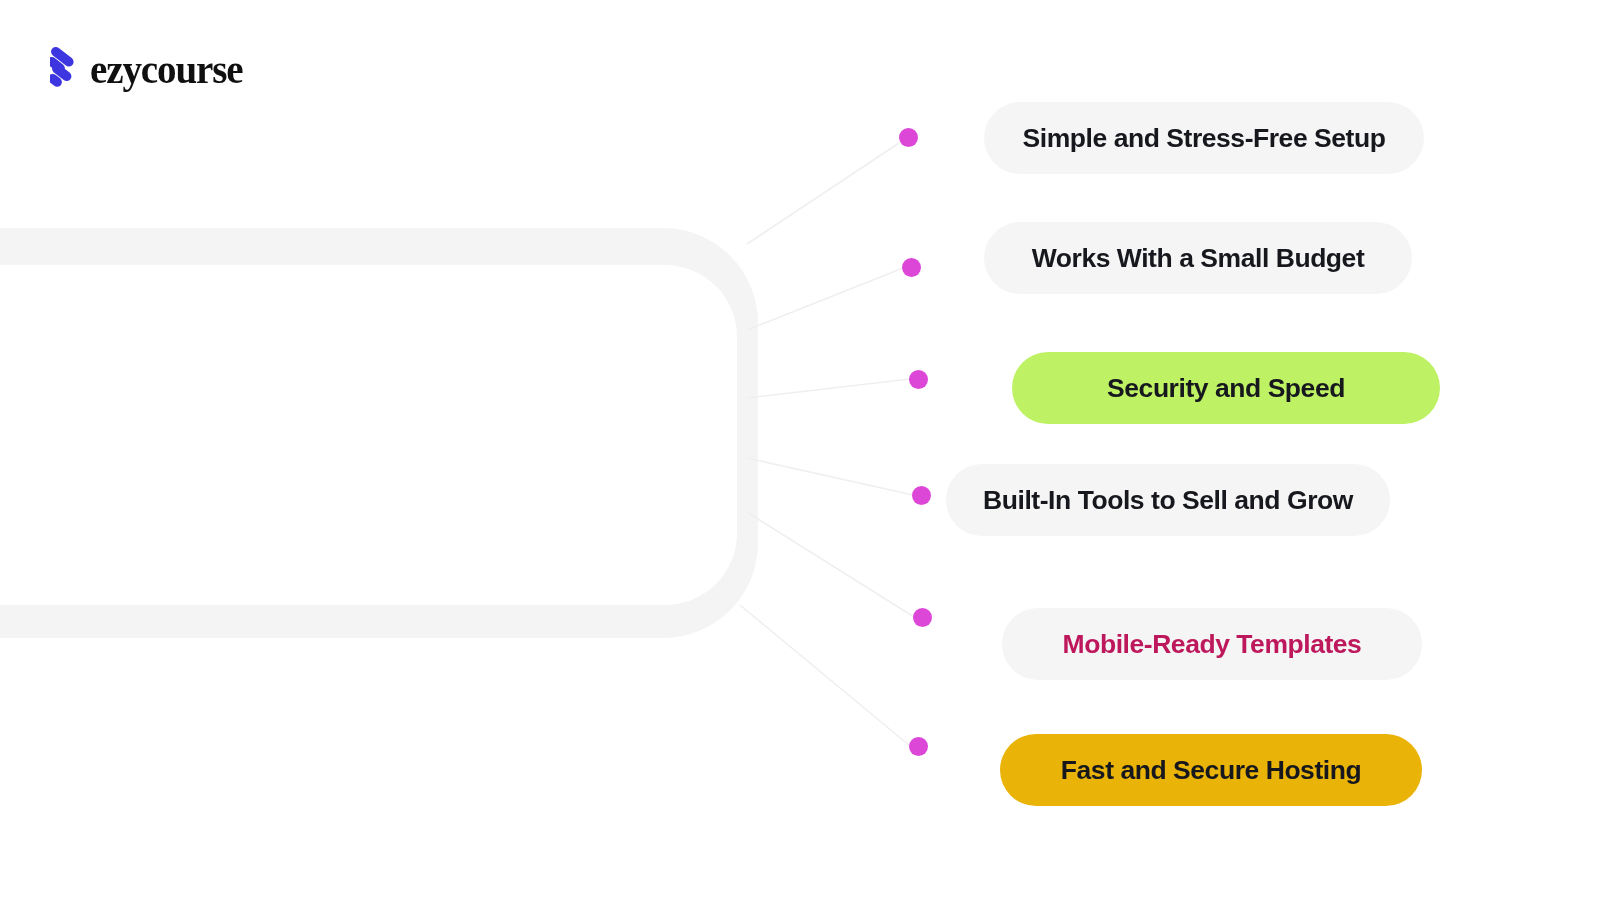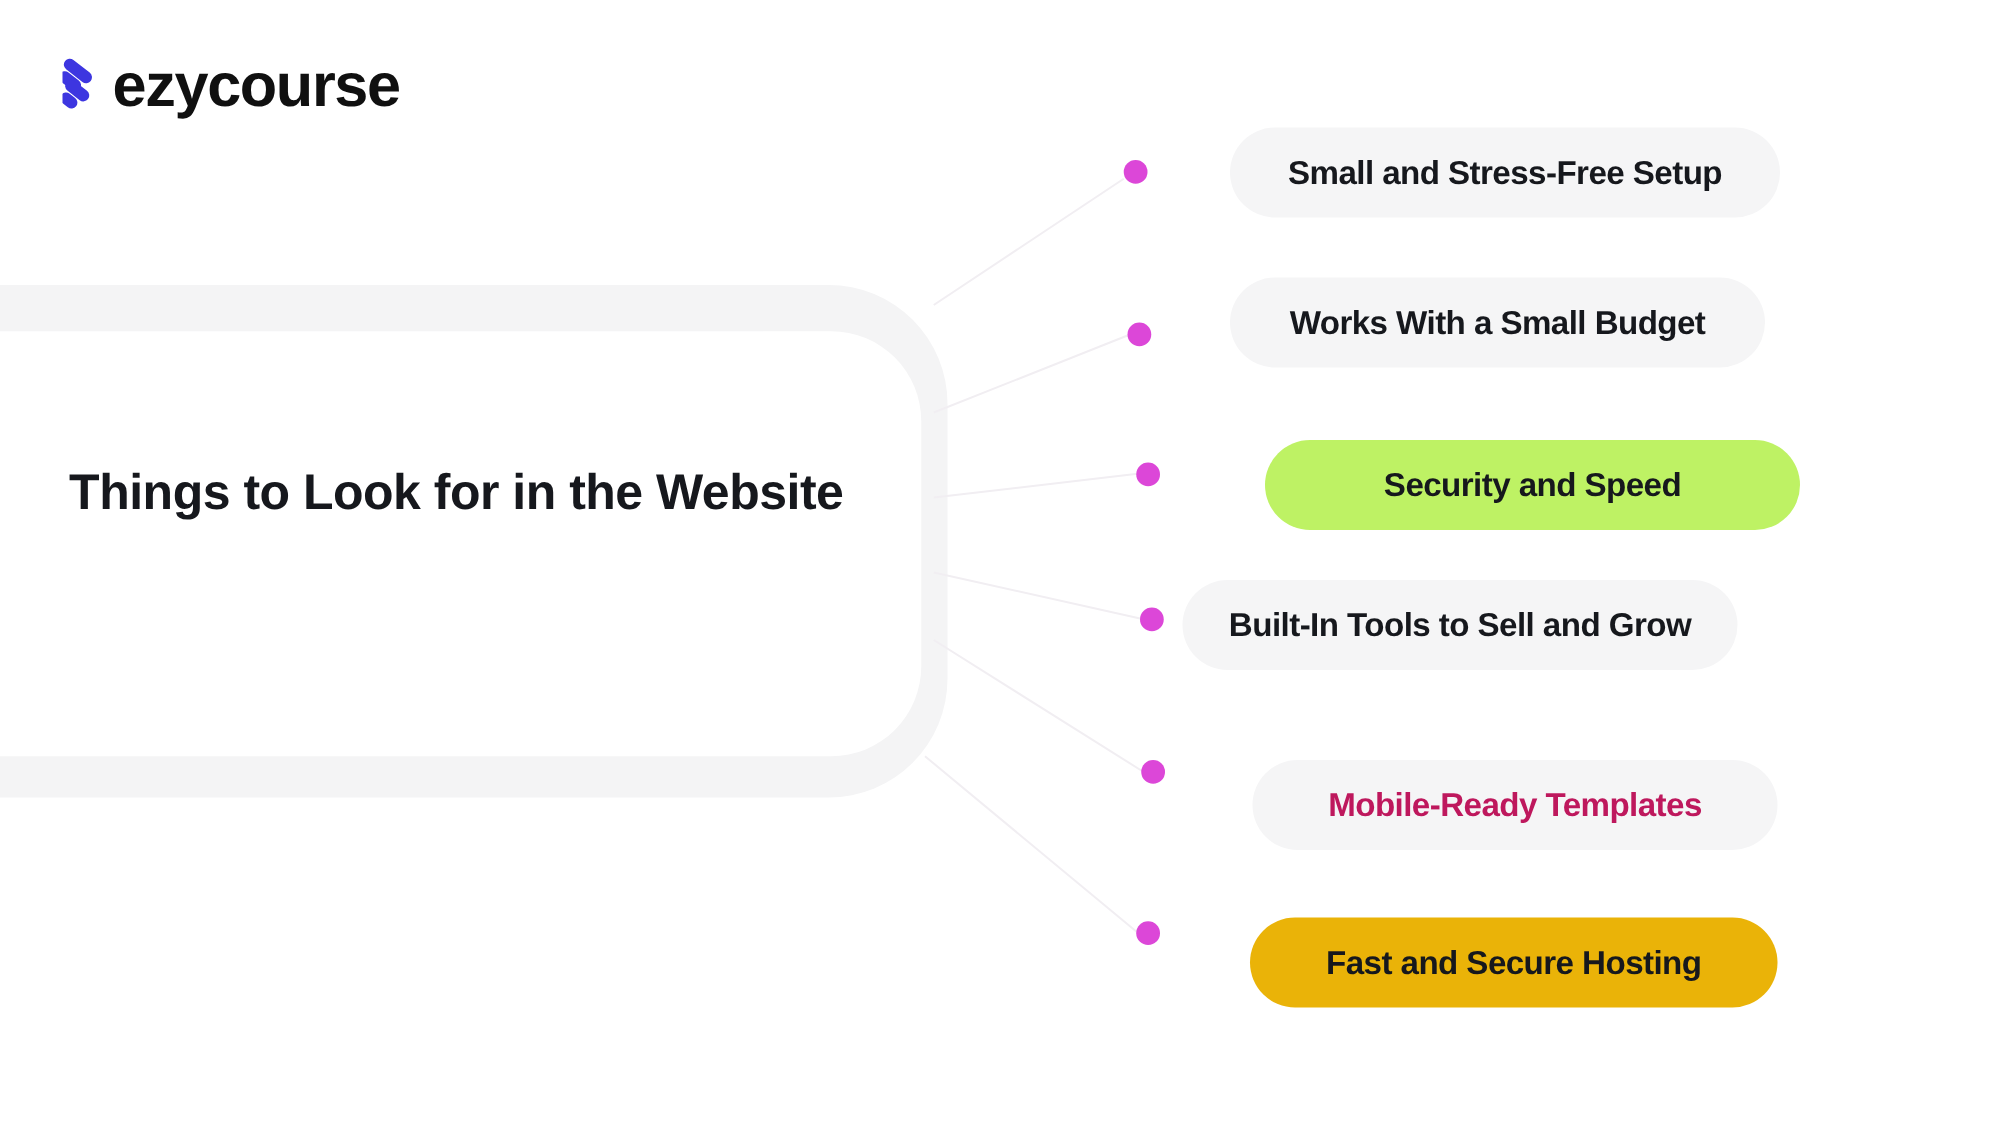--- a/index.html
+++ b/index.html
@@ -30,22 +30,22 @@
     gap: 10px;
     height: 52px;
   }
   #logo-mark {
     width: 30px;
     height: 44px;
     position: relative;
     flex: 0 0 auto;
   }
   #logo-wordmark {
-    font-family: Liberation Sans, sans-serif;
-    font-size: 49px;
+    font-family: Liberation Serif, serif;
+    font-size: 39px;
     font-weight: 700;
     letter-spacing: -1.1px;
     color: #101010;
     line-height: 1;
     margin-top: 2px;
   }
 
   
   #card-shell {
     position: absolute;
@@ -136,36 +136,35 @@
         </g>
       </svg>
     </span>
     <span id="logo-wordmark">ezycourse</span>
   </div>
 
   <div id="card-shell"></div>
   <div id="card-inner"></div>
 
   <div id="card-title">
-    <div>Things to Look for in the Website</div>
   </div>
 
   <svg id="connectors" viewBox="0 0 1600 900" xmlns="http://www.w3.org/2000/svg">
       <line x1="747" y1="244" x2="899" y2="143" stroke="#f1eef2" stroke-width="1.6"></line>
       <line x1="747" y1="330" x2="903" y2="268" stroke="#f1eef2" stroke-width="1.6"></line>
       <line x1="747" y1="398" x2="910" y2="379" stroke="#f1eef2" stroke-width="1.6"></line>
       <line x1="747" y1="458" x2="913" y2="495" stroke="#f1eef2" stroke-width="1.6"></line>
       <line x1="747" y1="512" x2="914" y2="617" stroke="#f1eef2" stroke-width="1.6"></line>
       <line x1="740" y1="605" x2="910" y2="746" stroke="#f1eef2" stroke-width="1.6"></line>
     </svg>
 
   <div id="nodes-layer">
       <div class="node node-dot" style="left: 899px; top: 128px; background: rgb(220, 71, 216);"></div>
       <div class="node-pill" style="left: 984px; top: 102px; width: 440px; background: rgb(245, 245, 246);">
-        <span class="node-pill-label" style="color: rgb(22, 24, 29);">Small and Stress-Free Setup</span>
+        <span class="node-pill-label" style="color: rgb(22, 24, 29);">Simple and Stress-Free Setup</span>
       </div>
       <div class="node node-dot" style="left: 902px; top: 258px; background: rgb(220, 71, 216);"></div>
       <div class="node-pill" style="left: 984px; top: 222px; width: 428px; background: rgb(245, 245, 246); text-align: right;">
         <span class="node-pill-label" style="color: rgb(22, 24, 29);">Works With a Small Budget</span>
       </div>
       <div class="node node-dot" style="left: 909px; top: 370px; background: rgb(220, 71, 216);"></div>
       <div class="node-pill" style="left: 1012px; top: 352px; width: 428px; background: #bef264;">
         <span class="node-pill-label" style="color: rgb(22, 24, 29);">Security and Speed</span>
       </div>
       <div class="node node-dot" style="left: 912px; top: 486px; background: rgb(220, 71, 216);"></div>

